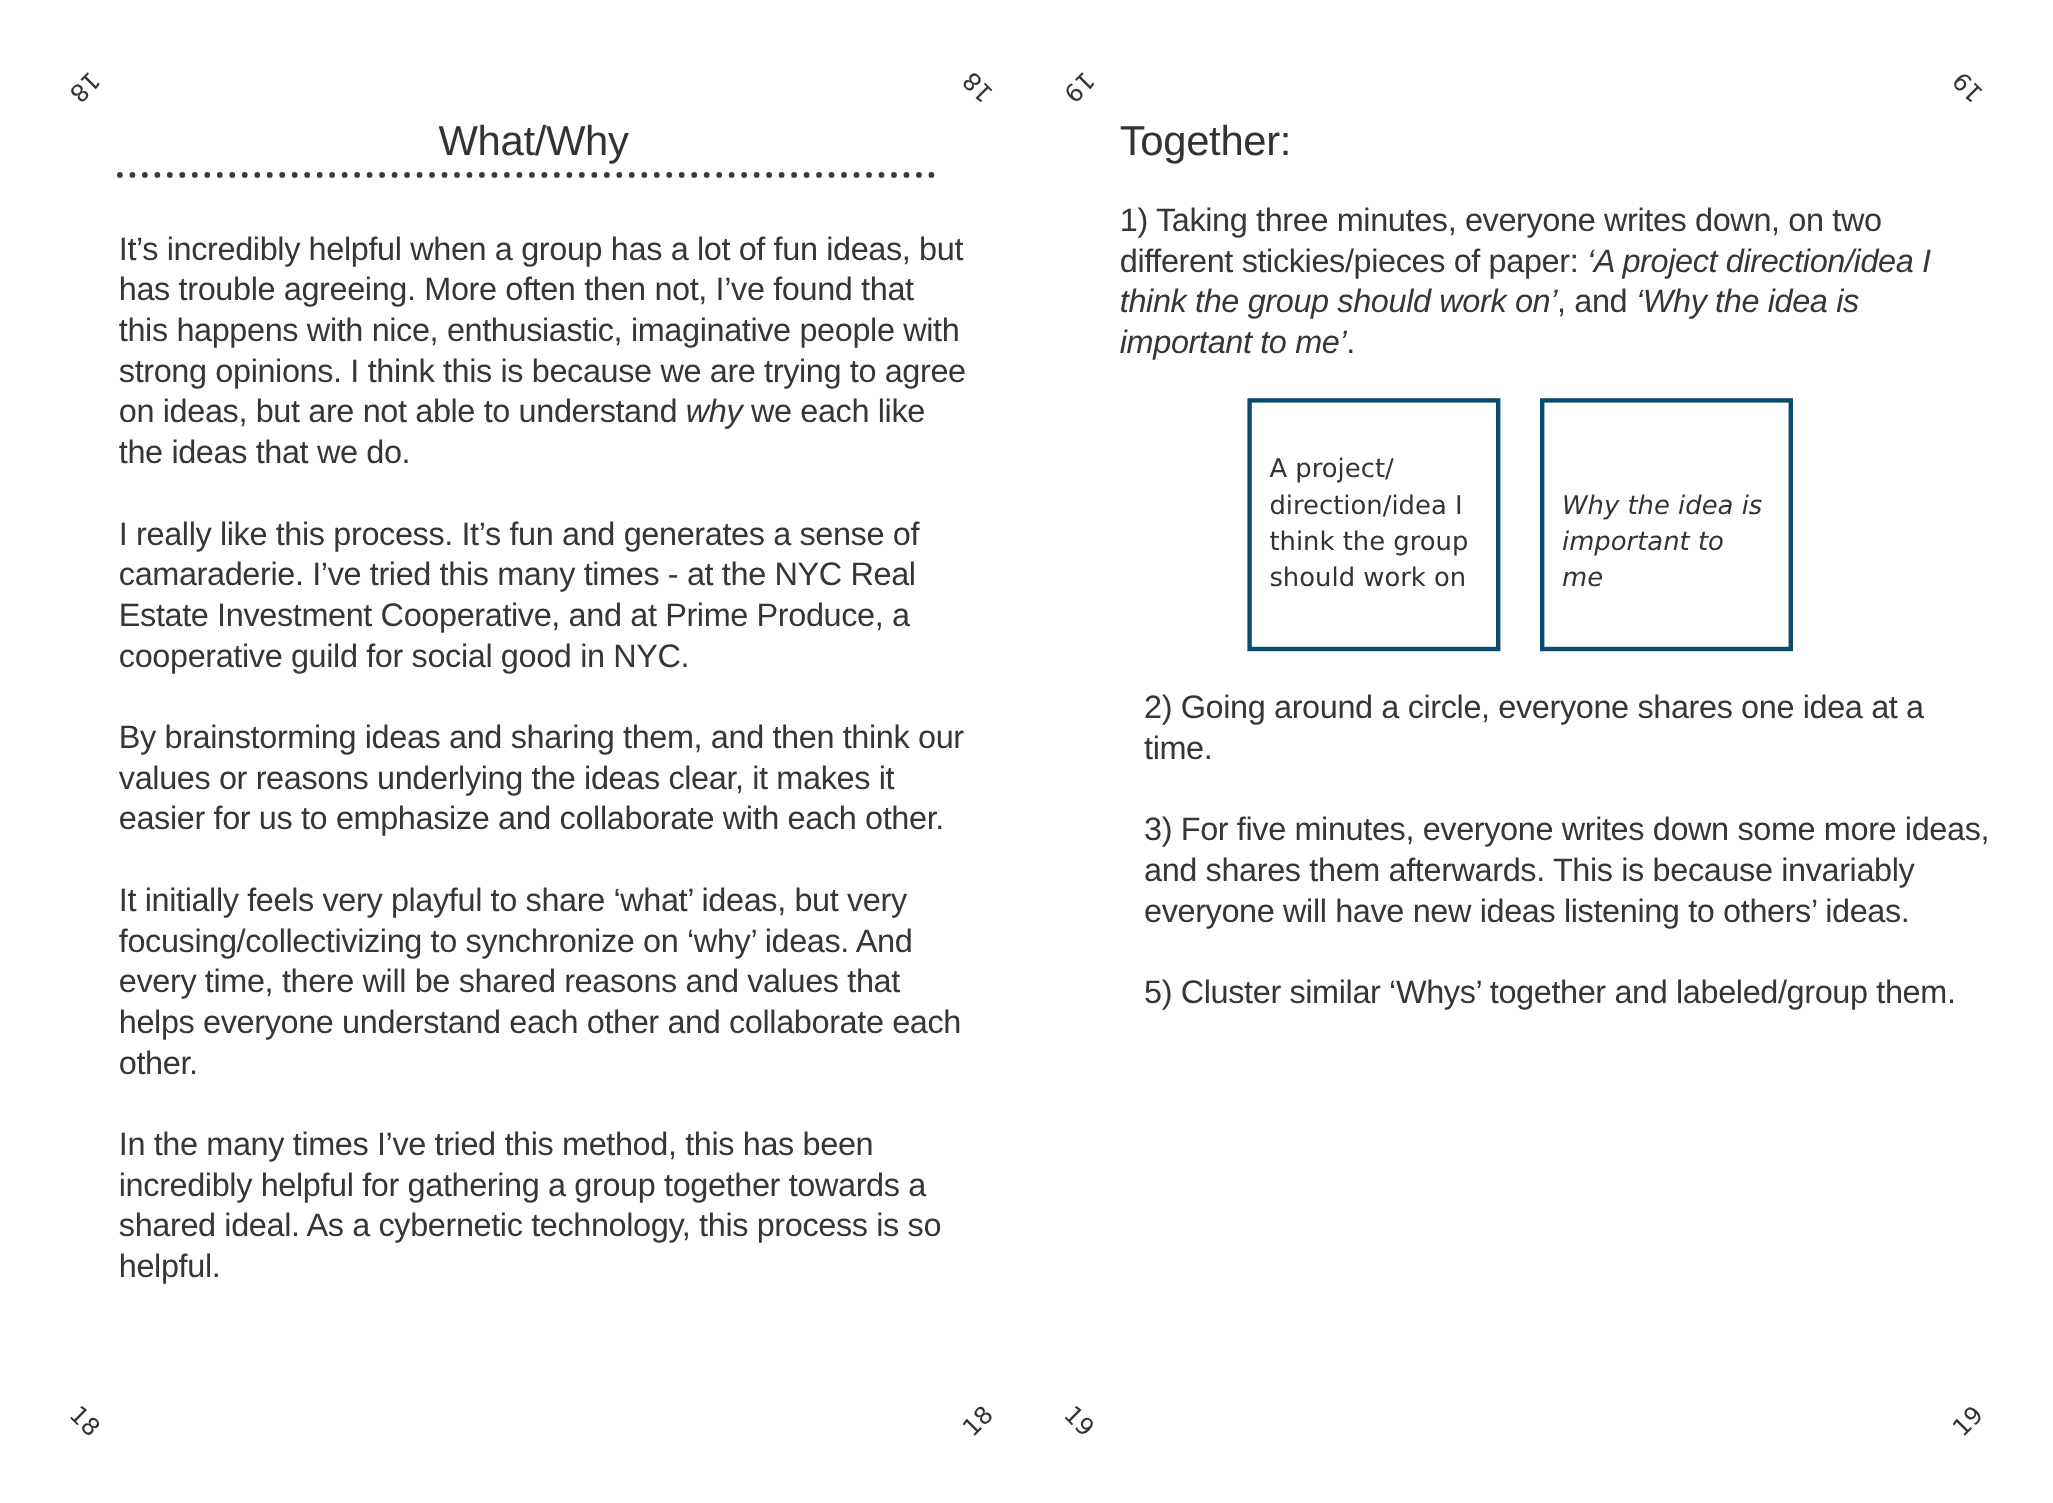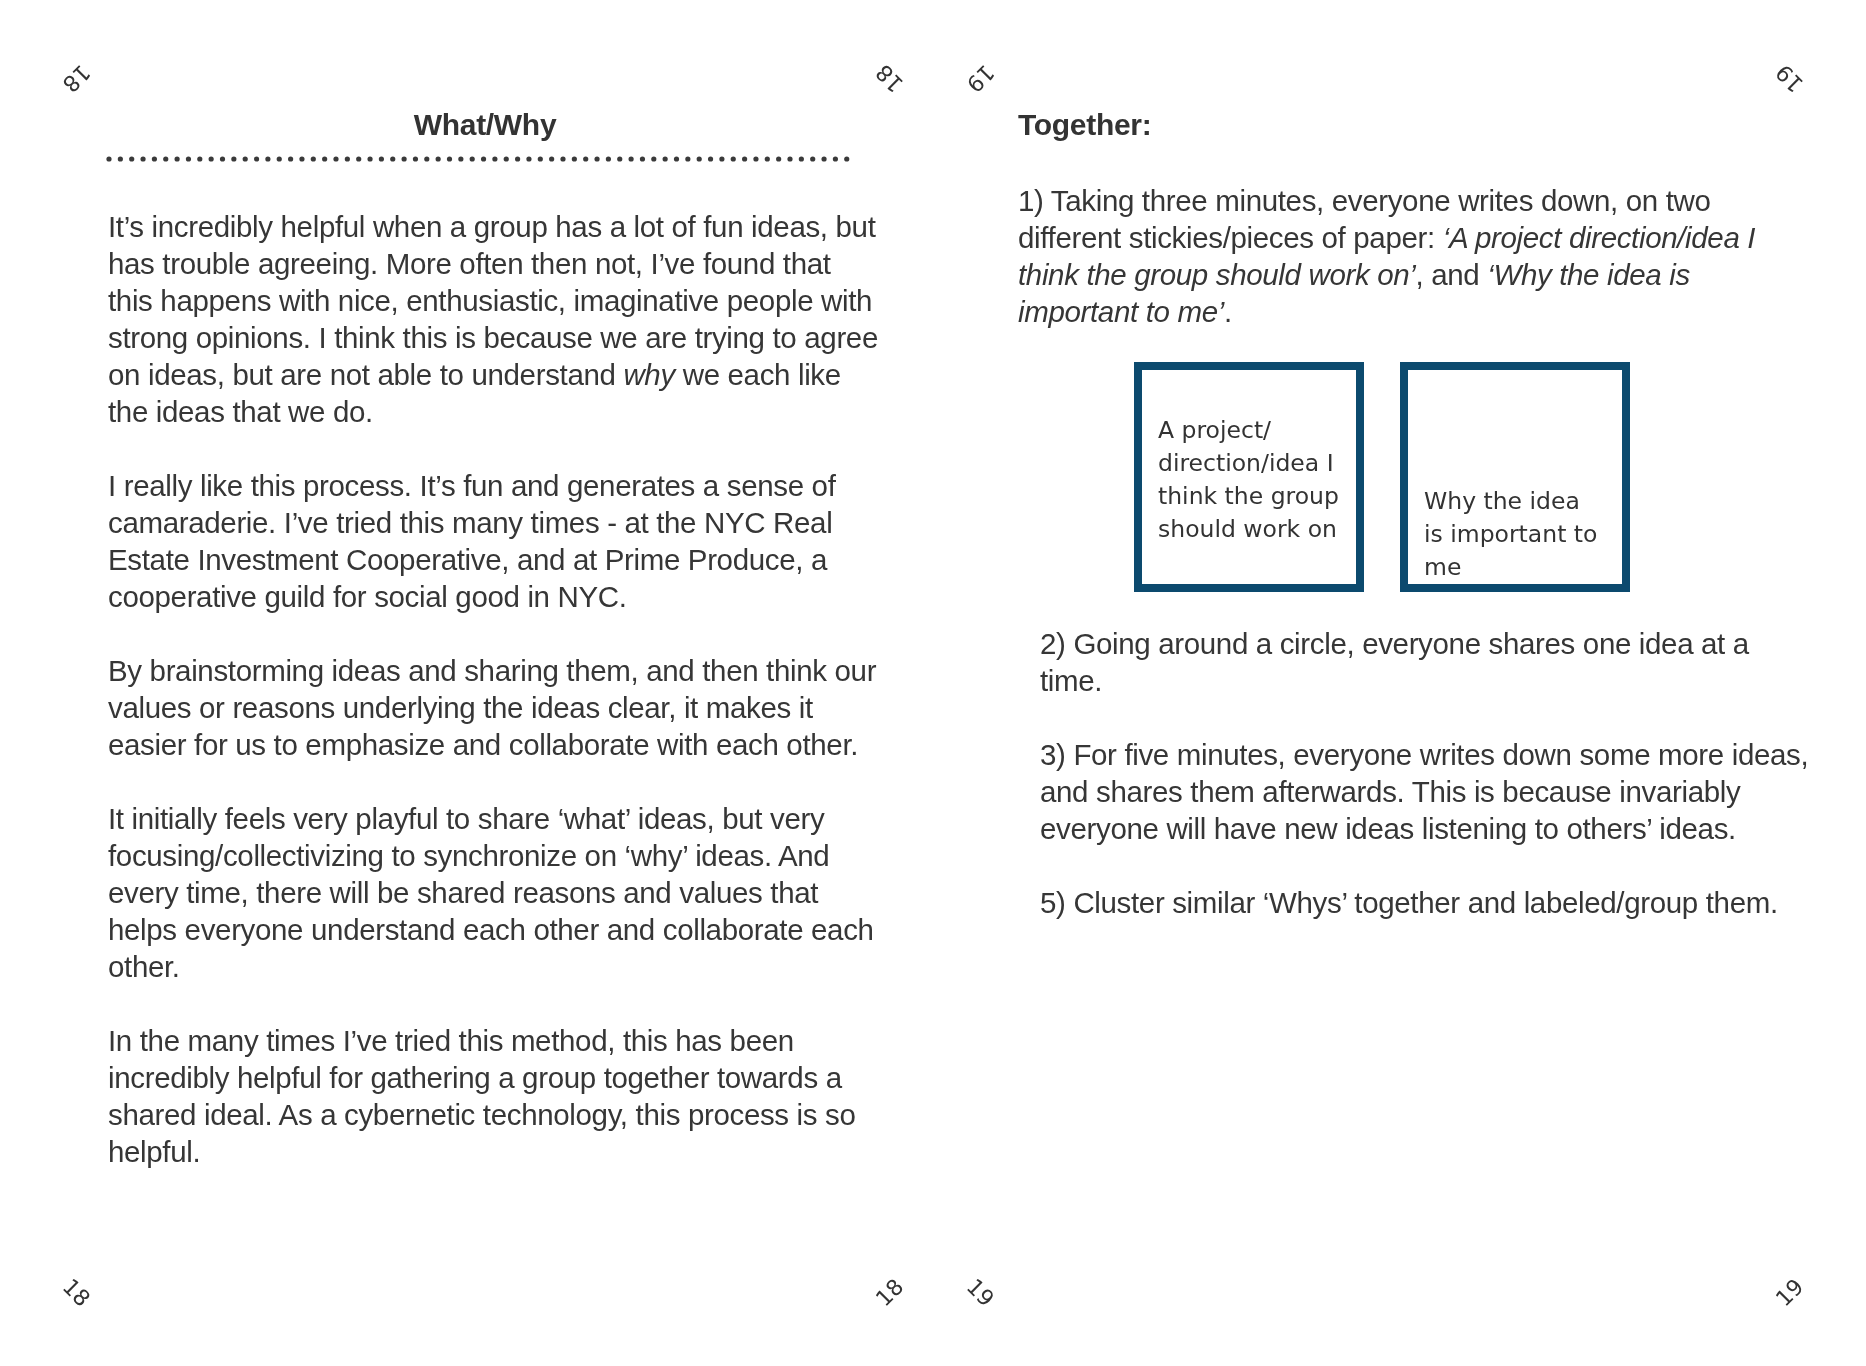--- a/index.html
+++ b/index.html
@@ -1,28 +1,28 @@
 <!DOCTYPE html>
 <html><head>
 <meta charset="utf-8">
 <style>
   html, body { margin: 0; padding: 0; background: #ffffff; }
   body { width: 1866px; height: 1366px; position: relative; overflow: hidden;
          font-family: "Liberation Sans", sans-serif; color: #363636; }
   .pnum { position: absolute; font-family: "DejaVu Sans", sans-serif; font-size: 22px;
           color: #333; width: 40px; height: 30px; line-height: 30px; text-align: center; }
-  .title { position: absolute; font-weight: bold; font-size: 30px; color: #333;
+  .title { position: absolute; font-weight: normal; font-size: 38px; color: #333;
            letter-spacing: -0.3px; }
   .dots { position: absolute; left: 106px; top: 155px; width: 754px; height: 8px; }
   .col { position: absolute; font-size: 29.5px; line-height: 37px; color: #363636;
          letter-spacing: -0.35px; }
   .col p { margin: 0 0 37px 0; }
   .col p.last { margin-bottom: 0; }
   .col em { font-style: italic; }
-  .sticky { position: absolute; border: 8px solid #0c4a6e; box-sizing: border-box;
+  .sticky { position: absolute; border: 4px solid #0c4a6e; box-sizing: border-box;
             width: 230px; height: 230px; background: #fff;
             font-family: "DejaVu Sans", sans-serif; font-size: 23.5px; line-height: 33px;
             color: #333; padding: 0 16px; display: flex; align-items: center; }
   .sticky span { display: block; }
 </style>
 </head>
 <body>
 
 <div class="pnum" style="left:56px; top:63px; transform: rotate(135deg);">18</div>
 <div class="pnum" style="left:870px; top:63px; transform: rotate(-135deg);">18</div>
@@ -118,21 +118,21 @@
 <div>
   <div class="title" style="left:1018px; top:108px;">Together:</div>
 
   <div class="col" style="left:1018px; top:182px; width:770px;">
     <p class="last"><span>1) Taking three minutes, everyone writes down, on two different stickies/pieces of paper: </span><em>‘A project direction/idea I think the group should work on’</em><span>, and </span><em>‘Why the idea is important to me’</em><span>.</span></p>
   </div>
 
   <div class="sticky" style="left:1134px; top:362px; align-items:flex-start; padding-top:44px;">
     <span>A project/ direction/idea I think the group should work on</span>
   </div>
-  <div class="sticky" style="left:1400px; top:362px; align-items:flex-end; padding-top:31px;">
+  <div class="sticky" style="left:1400px; top:362px; align-items:center; padding-top:31px;font-style:italic;">
     <span>Why the idea is important to me</span>
   </div>
 
   <div class="col" style="left:1018px; top:625px; width:770px;margin-left:22px;">
     <p>2) Going around a circle, everyone shares one idea at a time.</p>
     <p>3) For five minutes, everyone writes down some more ideas, and shares them afterwards. This is because invariably everyone will have new ideas listening to others’ ideas.</p>
     <p>5) Cluster similar ‘Whys’ together and labeled/group them.</p>
   </div>
 </div>
 

